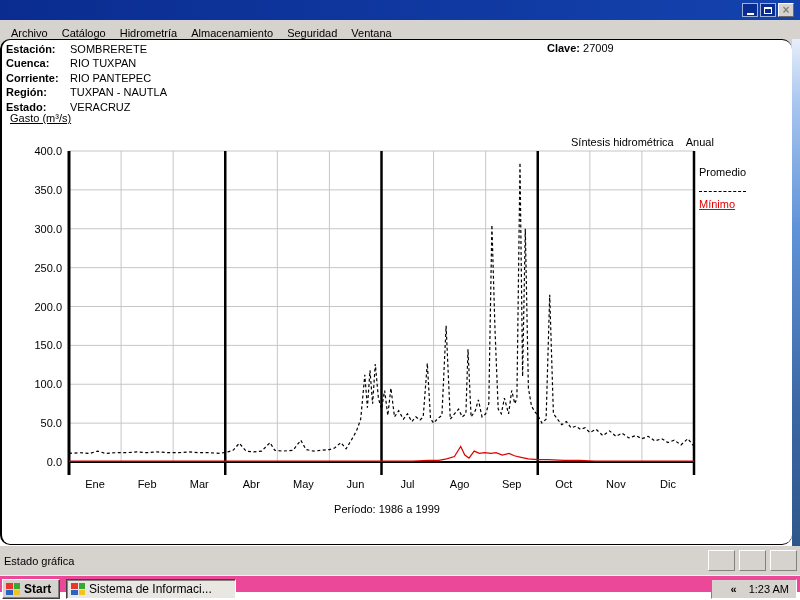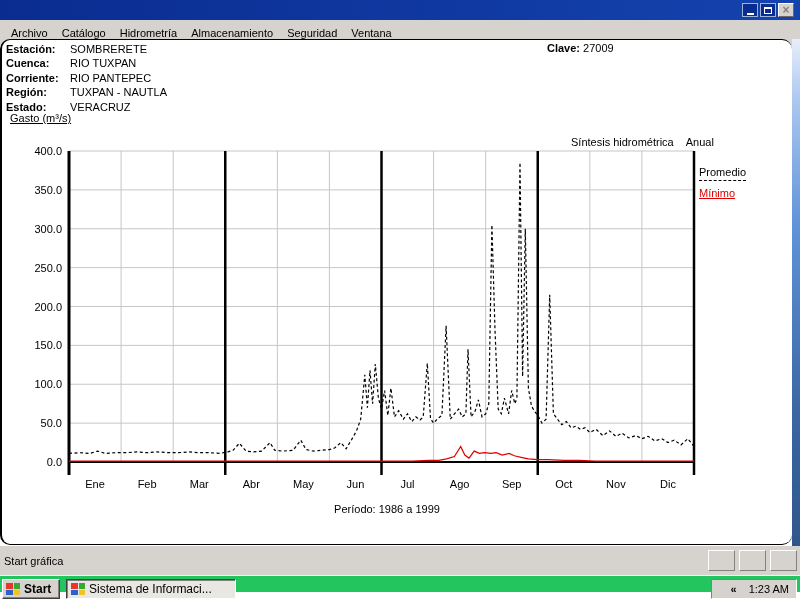--- a/index.html
+++ b/index.html
@@ -36,32 +36,32 @@
   .clave { position:absolute; left:545px; top:2px; }
   .clave b { font-weight:bold; }
 
   .gasto-label { position:absolute; left:8px; top:72px;text-decoration:underline; }
   .sintesis { position:absolute; left:528px; top:96px; font-weight:normal;margin-left:41px; }
   .sintesis .mode { margin-left:12px; }
 
   .chart-wrap { position:absolute; left:0; top:101px; width:800px; height:400px; }
 
   .legend { position:absolute; left:697px; top:126px; }
-  .legend-promedio { display:inline-block; color:#000; border-bottom:1px dashed #000; padding-bottom:2px; }
+  .legend-promedio { display:inline-block; color:#000; border-bottom:1px dashed #000; padding-bottom:13px; }
   .legend-minimo { display:inline-block; color:#e00000; text-decoration:underline; margin-top:6px; }
 
   
   .statusbar { position:absolute; left:0; top:546px; width:800px; height:29px; background:#d6d3ce; }
   .status-text { position:absolute; left:4px; top:9px; }
   .status-panel { position:absolute; top:4px; height:21px; width:27px; background:#d6d3ce;
     border:1px solid; border-color:#fff #84817c #84817c #fff; }
   .sp1 { left:708px; } .sp2 { left:739px; } .sp3 { left:770px; }
 
   
-  .taskbar { position:absolute; left:0; top:575px; width:800px; height:17px; background:#22c55e;
+  .taskbar { position:absolute; left:0; top:575px; width:800px; height:17px; background:#ec4899;
     border-top:1px solid #f4f3f1; }
   .start-btn { position:absolute; left:2px; top:3px; width:58px; height:20px; background:#d6d3ce;
     border:1px solid; border-color:#fff #404040 #404040 #fff; box-shadow:inset -1px -1px 0 #84817c;
     display:flex; align-items:center; gap:4px; padding-left:3px; font-weight:bold; font-size:12px; cursor:default; }
   .winflag { width:14px; height:12px; display:grid; grid-template-columns:1fr 1fr; grid-template-rows:1fr 1fr; gap:1px; }
   .winflag i { display:block; }
   .wf-r { background:#e8362b; } .wf-g { background:#35a836; } .wf-b { background:#2a63c6; } .wf-y { background:#f4c220; }
   .task-btn { position:absolute; left:66px; top:3px; width:170px; height:20px; background:#e9e7e2;
     border:1px solid; border-color:#404040 #fff #fff #404040; box-shadow:inset 1px 1px 0 #84817c;
     display:flex; align-items:center; gap:4px; padding-left:4px; font-weight:normal; font-size:12px;
@@ -188,21 +188,21 @@
   <div class="legend">
     <div><span class="legend-promedio">Promedio</span></div>
     <div><span class="legend-minimo">Mínimo</span></div>
   </div>
 
 </div>
 
 <div class="desktop-strip"></div>
 
 <div class="statusbar">
-  <span class="status-text">Start gráfica</span>
+  <span class="status-text">Estado gráfica</span>
   <div class="status-panel sp1"></div>
   <div class="status-panel sp2"></div>
   <div class="status-panel sp3"></div>
 </div>
 
 <div class="taskbar">
   <div class="start-btn">
     <span class="winflag">
         <i class="wf-r"></i>
         <i class="wf-g"></i>

